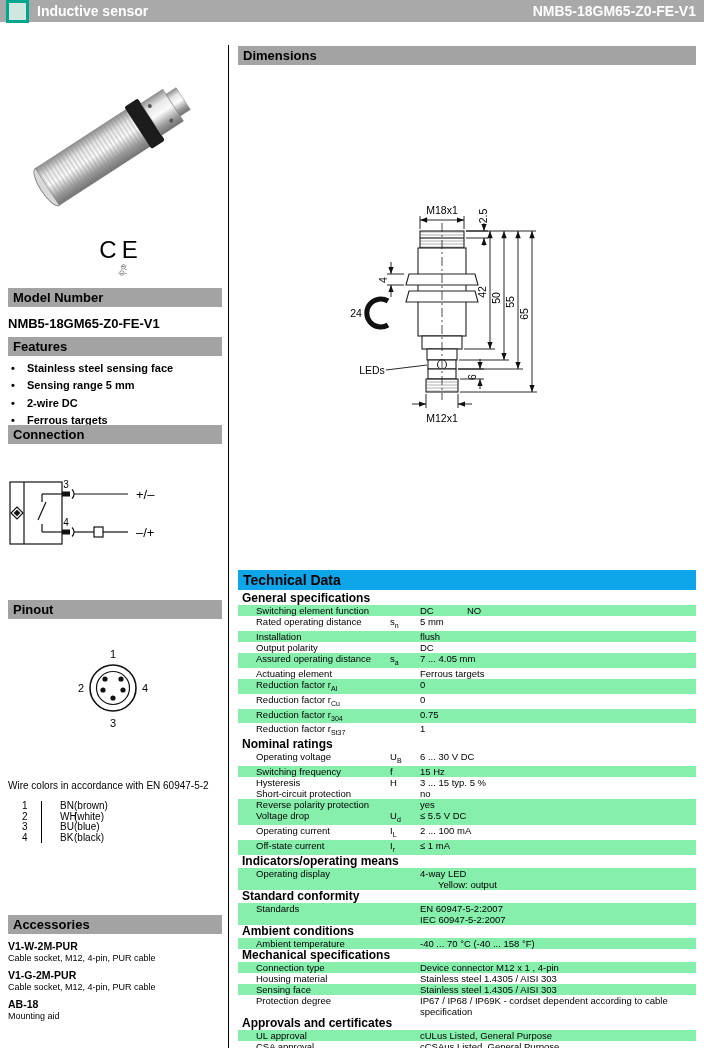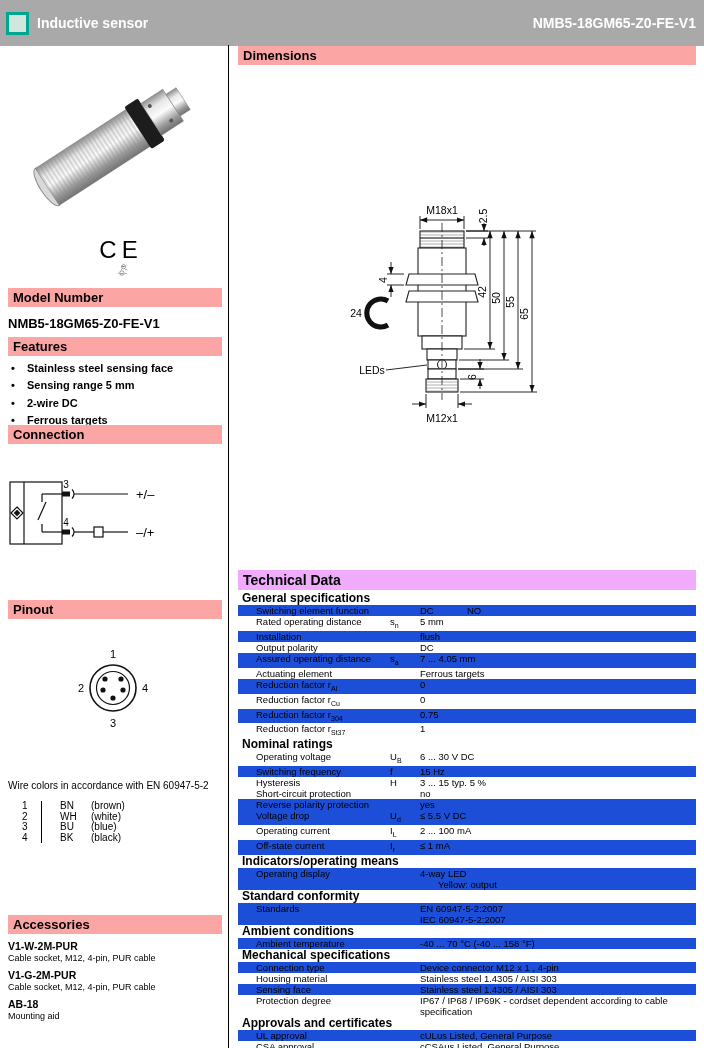--- a/index.html
+++ b/index.html
@@ -1,54 +1,54 @@
 <!DOCTYPE html>
 <html><head>
 <meta charset="utf-8">
 <style>
   html,body{margin:0;padding:0;background:#fff;}
   body{width:704px;height:1048px;position:relative;font-family:"Liberation Sans",sans-serif;color:#000;overflow:hidden;}
   .abs{position:absolute;}
   
-  .tophdr{position:absolute;left:0;top:0;width:704px;height:46px;background:#a9a9a9;display:flex;align-items:center;}
+  .tophdr{position:absolute;left:0;top:0;width:704px;height:22px;background:#a9a9a9;display:flex;align-items:center;}
   .brandbox{width:17px;height:17px;border:3px solid #00a78f;background:#cfe7df;margin-left:6px;}
   .tophdr-title{color:#fff;font-weight:bold;font-size:14px;margin-left:8px;}
   .tophdr-model{color:#fff;font-weight:bold;font-size:14px;margin-left:auto;margin-right:8px;}
   
   .divider{position:absolute;left:228px;top:45px;width:1px;height:1003px;background:#000;}
   
-  .secbar{background:#fca5a5;font-weight:bold;font-size:13px;padding:2px 5px;color:#000;}
+  .secbar{background:#a3a3a3;font-weight:bold;font-size:13px;padding:2px 5px;color:#000;}
   
   .lmodel{position:absolute;left:8px;top:288px;width:214px;}
   .lmodelval{font-weight:bold;font-size:13px;margin-top:9px;}
   .lfeat{position:absolute;left:8px;top:337px;width:214px;}
   .feat-item{display:flex;font-weight:bold;font-size:11px;margin-top:5.5px;}
   .feat-bullet{width:16px;padding-left:3px;}
   .lconn{position:absolute;left:8px;top:425px;width:214px;}
   .lpin{position:absolute;left:8px;top:600px;width:214px;}
   .lacc{position:absolute;left:8px;top:915px;width:214px;}
   .acc-item{margin-top:6px;}
   .acc-model{font-weight:bold;font-size:10.5px;}
   .acc-desc{font-size:9px;margin-top:1px;}
   .wirenote{position:absolute;left:8px;top:780px;width:214px;font-size:10px;}
   .wiretab{position:absolute;left:8px;top:801px;width:214px;}
   .wire-row{display:flex;font-size:10px;line-height:10.5px;}
   .w-pin{width:33px;padding-left:14px;box-sizing:border-box;}
   .w-mid{width:18px;border-left:1px solid #000;}
-  .w-code{width:31px;}
+  .w-code{width:14px;}
   .w-name{flex:1;}
   
   .logos{position:absolute;left:8px;top:236px;width:214px;height:40px;display:flex;align-items:center;flex-direction:column;}
   .ce{font-size:24px;letter-spacing:5px;font-weight:normal;margin-left:12px;}
   
   .techwrap{position:absolute;left:238px;top:570px;width:458px;}
-  .techbar{background:#f0abfc;font-weight:bold;font-size:14px;padding:2px 5px;}
+  .techbar{background:#0ea5e9;font-weight:bold;font-size:14px;padding:2px 5px;}
   .tsec{font-weight:bold;font-size:12px;line-height:13px;padding-left:4px;}
   .trow{display:flex;font-size:9.5px;line-height:11px;padding-left:18px;}
-  .trow.shade{background:#1d4ed8;}
+  .trow.shade{background:#86efac;}
   .tlabel{flex:0 0 134px;}
   .tsym{flex:0 0 30px;}
   .tval{flex:1;padding-right:15px;}
   .tval .cont.ind{margin-left:18px;}
   sub{font-size:7px;}
   .v1{display:inline-block;width:47px;}
   
   .dimbar{position:absolute;left:238px;top:46px;width:448px;}
   .dimsvg{position:absolute;left:330px;top:186px;}
   svg text{font-family:"Liberation Sans",sans-serif;}

